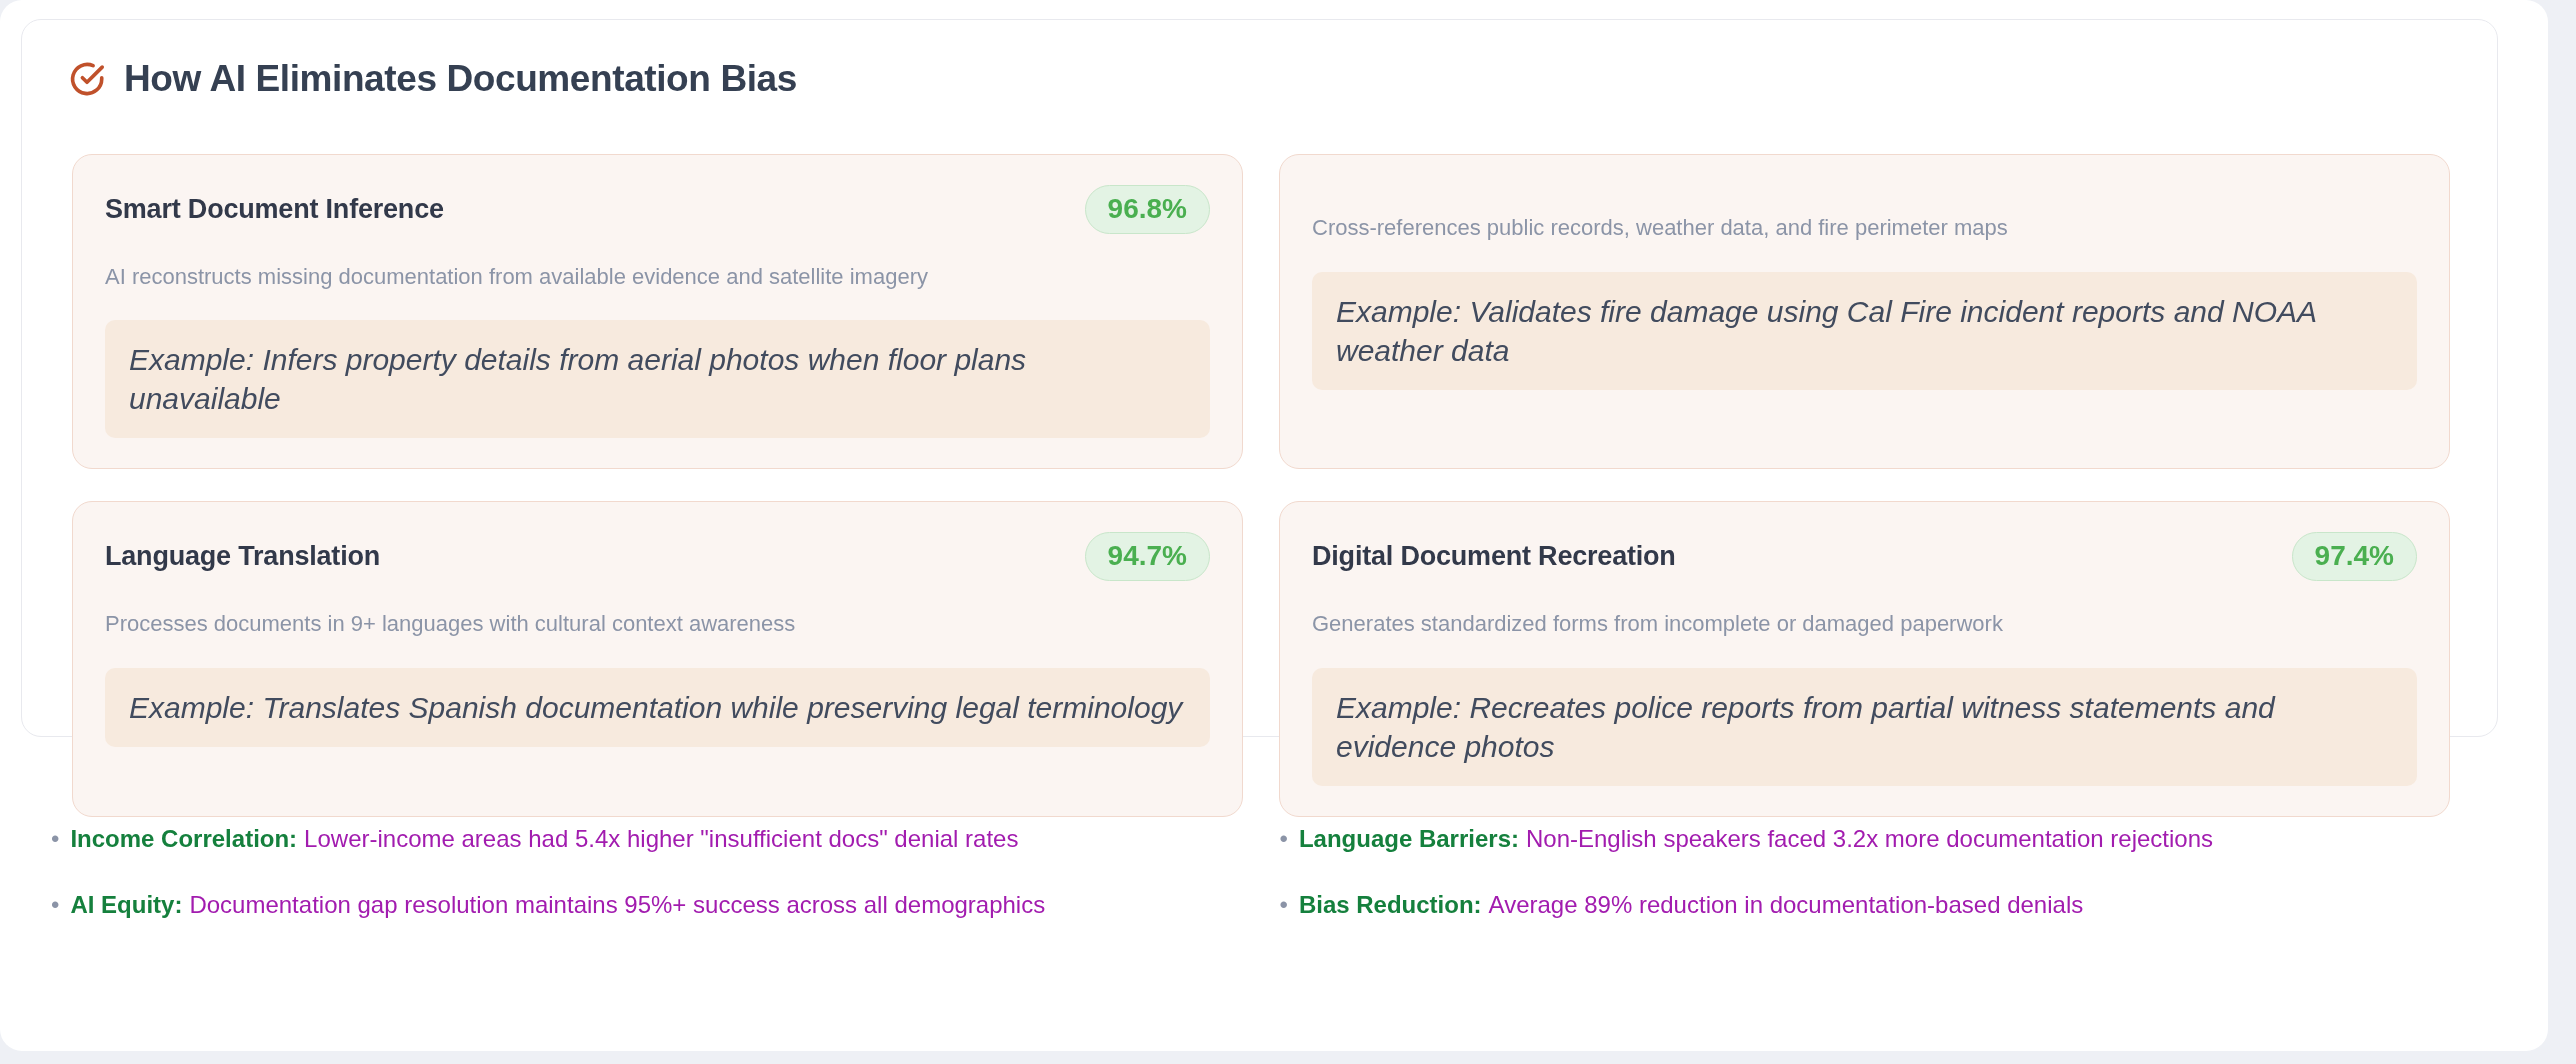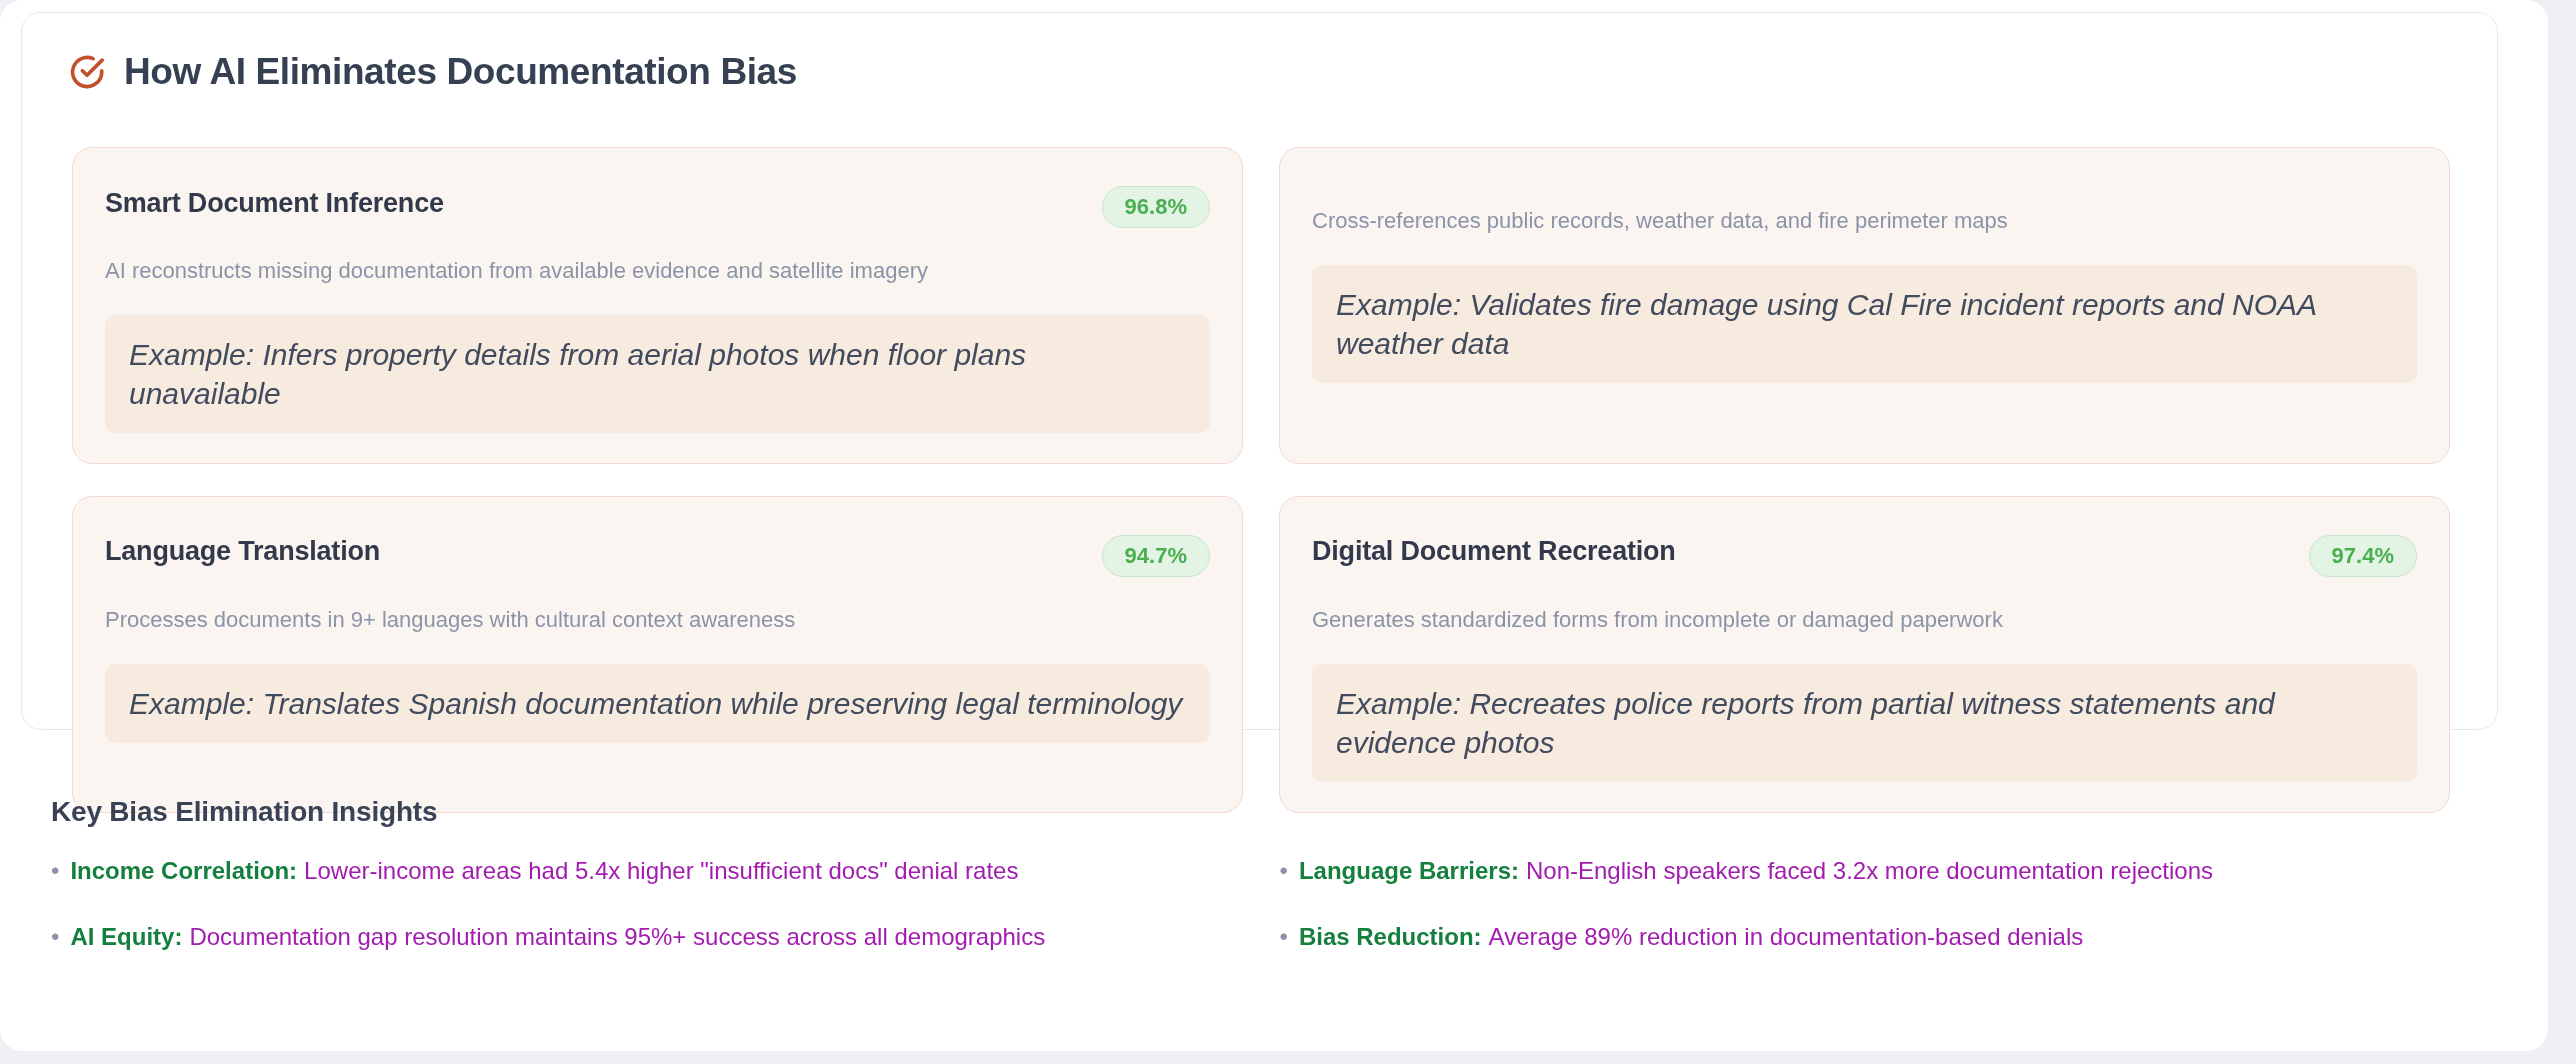--- a/index.html
+++ b/index.html
@@ -22,21 +22,21 @@
     height: 1051px;
     background: #ffffff;
     border-radius: 22px;
     overflow: hidden;
   }
 
   
   .section-card {
     position: absolute;
     left: 21px;
-    top: 12px;
+    top: 19px;
     width: 2477px;
     height: 718px;
     background: #ffffff;
     border: 1.5px solid #e8e9ee;
     border-radius: 20px;
   }
 
   
   .section-header {
     display: flex;
@@ -93,26 +93,25 @@
     font-weight: bold;
     color: #32394a;
     letter-spacing: -0.2px;
   }
 
   .accuracy-badge {
     background: #e3f3e4;
     border: 1.5px solid #c8e6ca;
     border-radius: 988px;
     padding: 8px 22px;
-    font-size: 22px;
+    font-size: 28px;
     font-weight: bold;
     color: #4aaf50;
     white-space: nowrap;
     line-height: 1.1;
-    margin-top: 8px;
   }
 
   .card-desc {
     margin-top: 28px;
     font-size: 22px;
     color: #8b94a7;
     line-height: 1.35;
   }
 
   .card-example {
@@ -226,21 +225,20 @@
           <span class="accuracy-badge">97.4%</span>
         </div>
         <div class="card-desc">Generates standardized forms from incomplete or damaged paperwork</div>
         <div class="card-example">Example: Recreates police reports from partial witness statements and evidence photos</div>
       </div>
 
     </div>
   </div>
 
   <div class="insights">
-    <div class="insights-title">Key Bias Elimination Insights</div>
 
     <div class="insights-grid">
 
       <div class="insight-item">
         <span class="insight-bullet">•</span>
         <span class="insight-body">
           <span class="insight-label">Income Correlation:</span><span class="insight-text">Lower-income areas had 5.4x higher "insufficient docs" denial rates</span>
         </span>
       </div>
 

